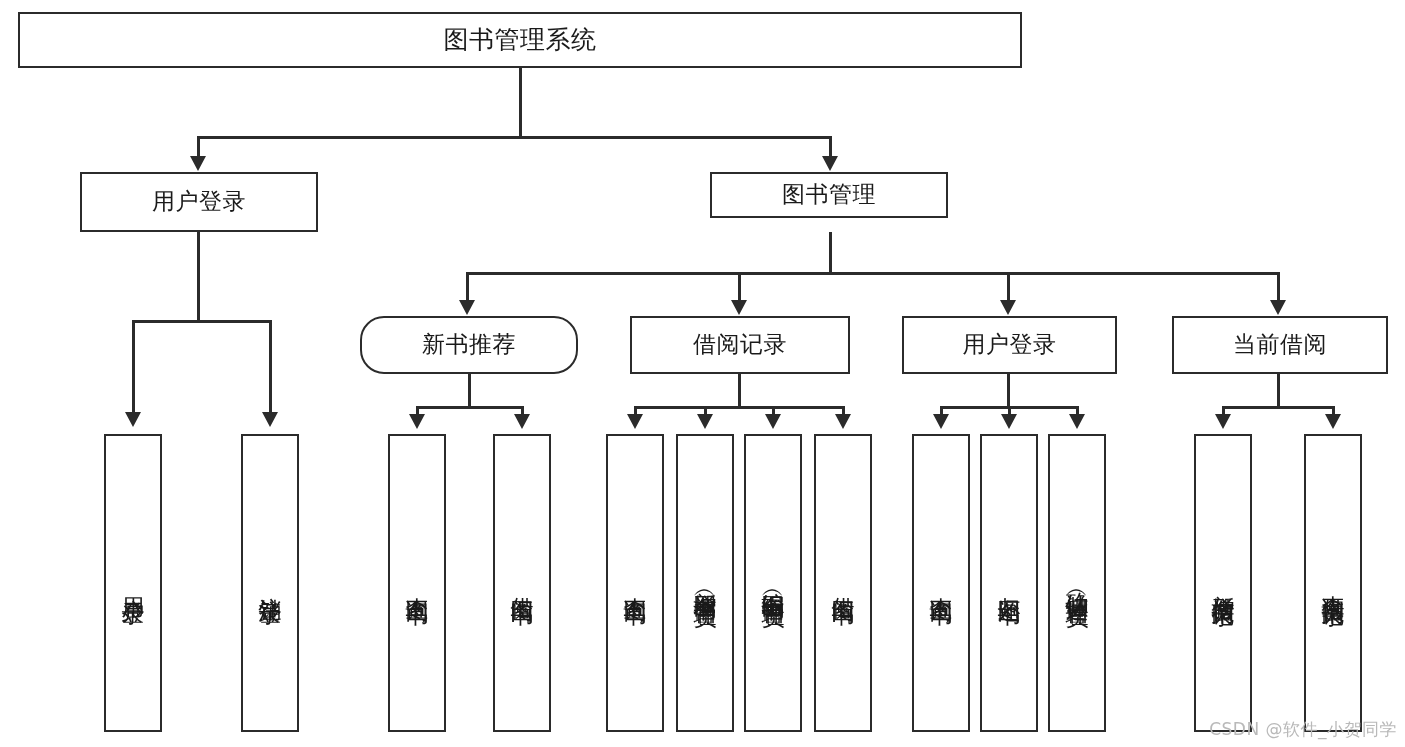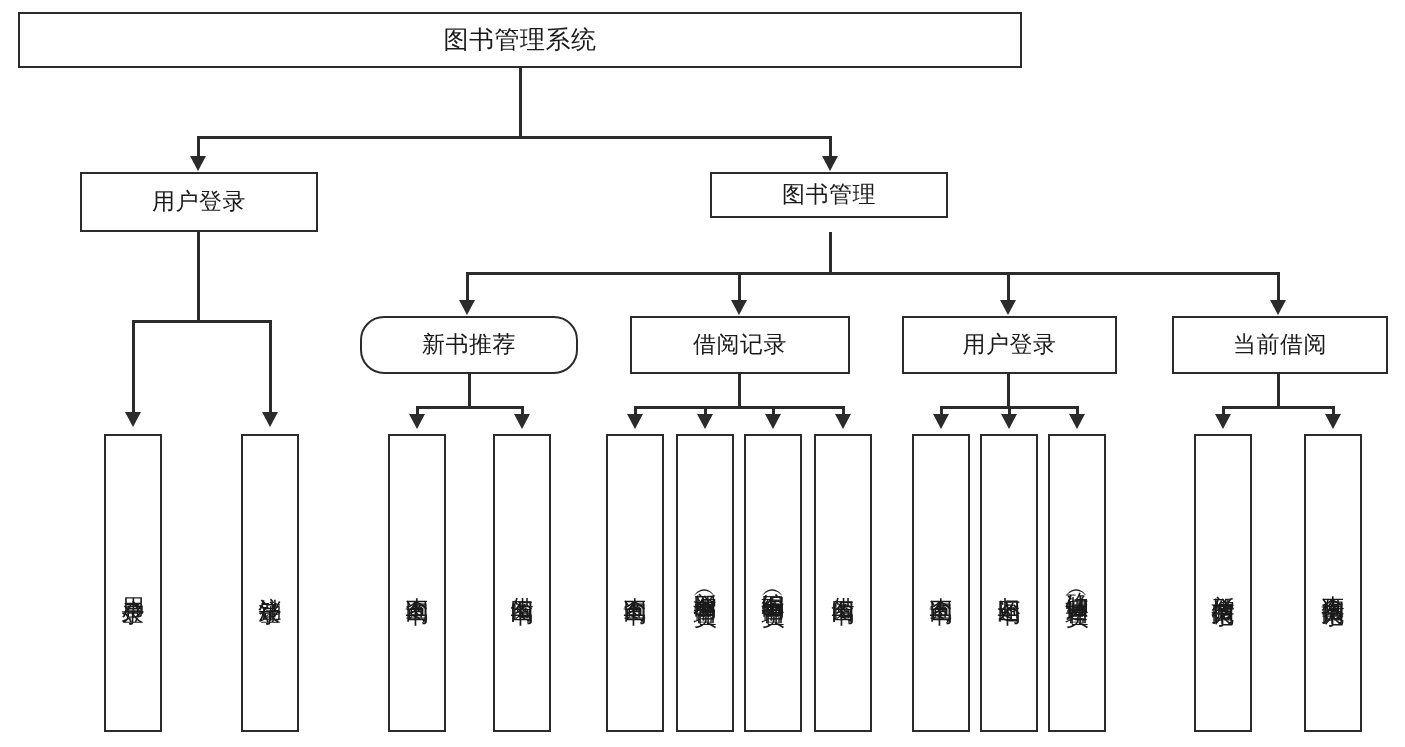--- a/index.html
+++ b/index.html
@@ -191,14 +191,15 @@
     <span class="vlabel">确认归还（管理员）</span>
   </div>
 
   <div class="node vert" style="left:1194px; top:434px; width:58px; height:298px;">
     <span class="vlabel">新增借阅记录</span>
   </div>
   <div class="node vert" style="left:1304px; top:434px; width:58px; height:298px;">
     <span class="vlabel">查询借阅记录</span>
   </div>
 
+  <div id="watermark">CSDN @软件_小贺同学</div>
 
 </div>
 
 </body></html>

